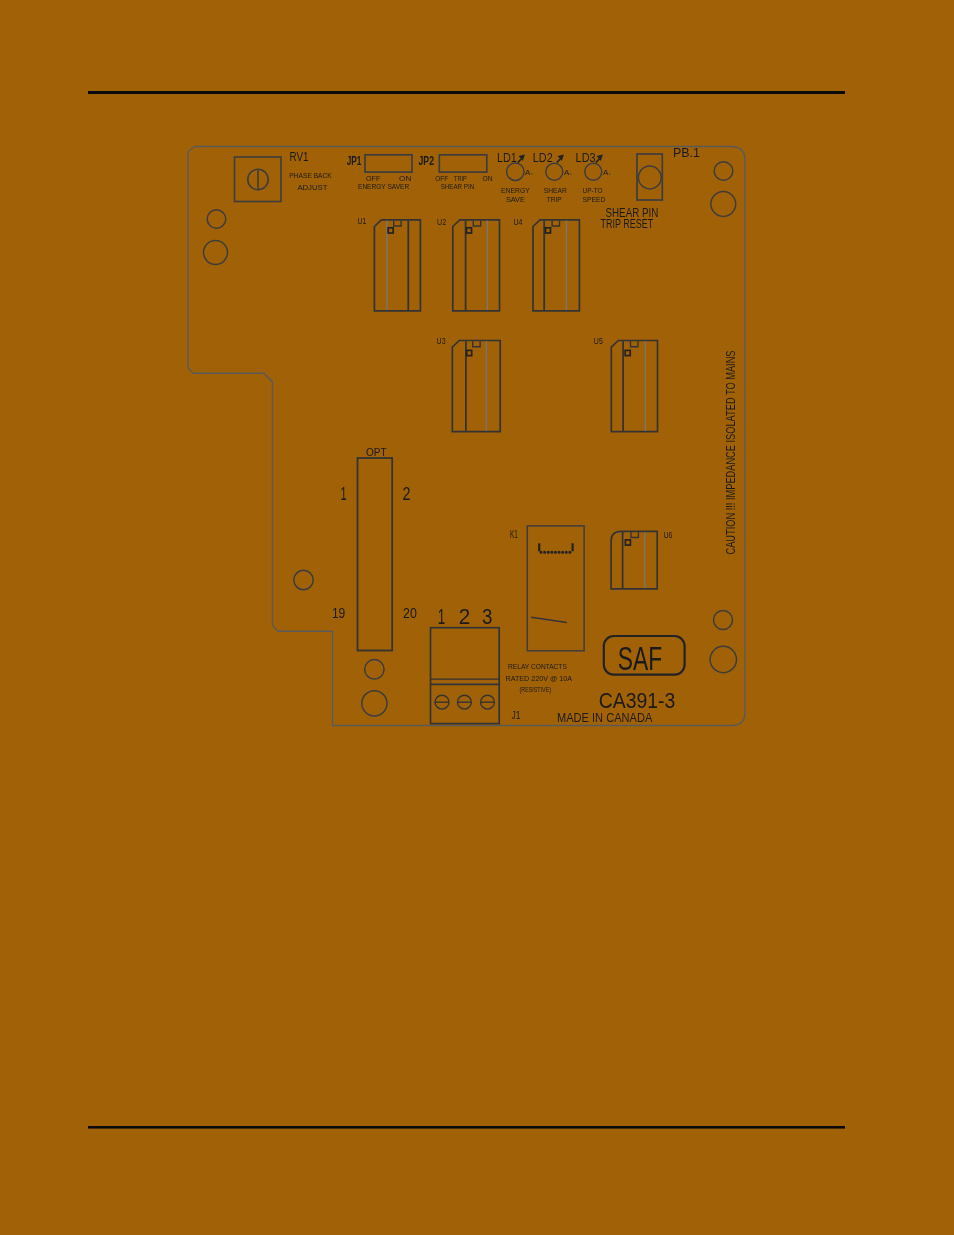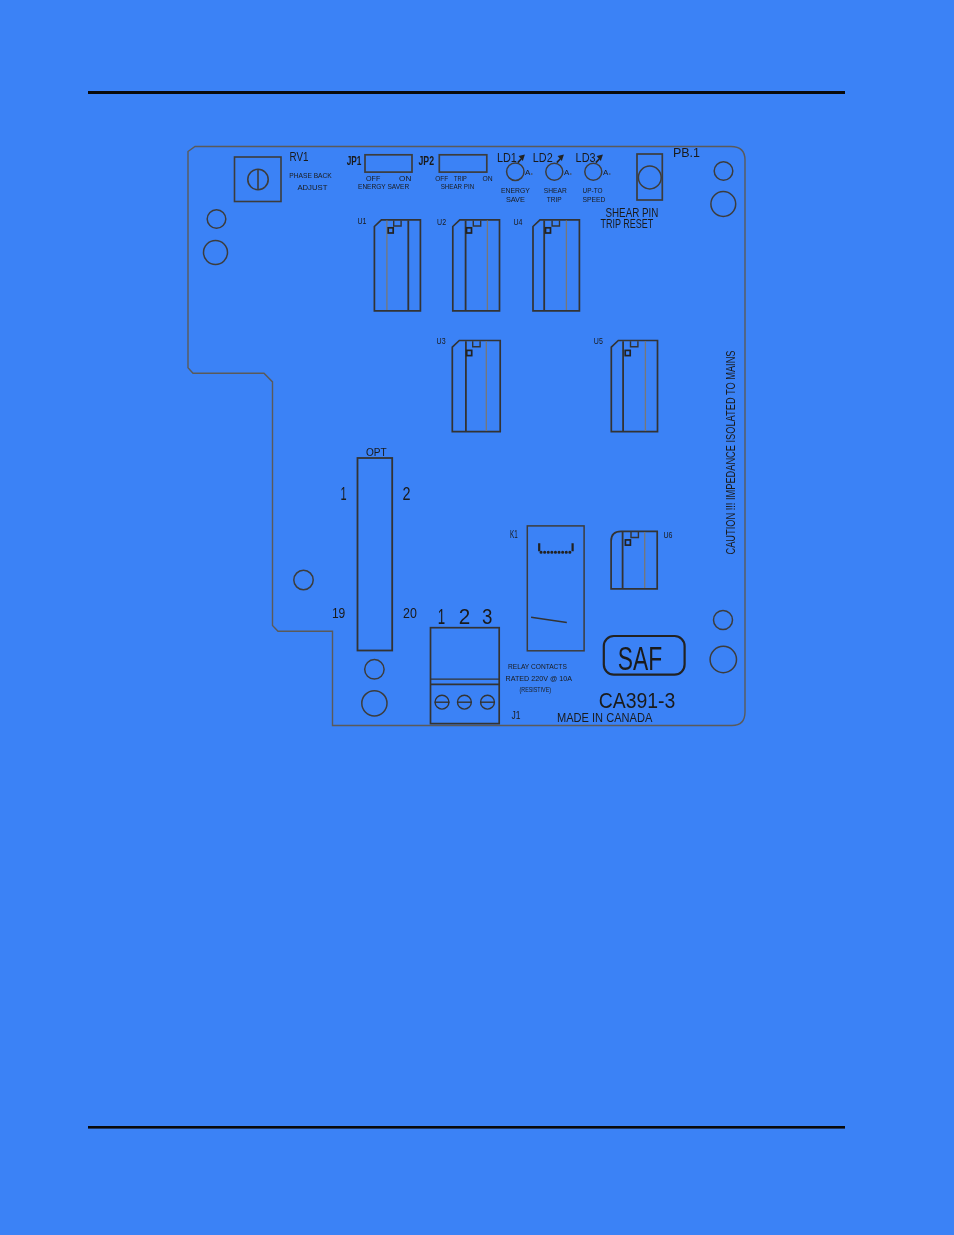--- a/index.html
+++ b/index.html
@@ -1,16 +1,16 @@
 <!DOCTYPE html>
 <html><head>
 <meta charset="utf-8">
 <style>
 html,body{margin:0;padding:0;background:#fff;}
-#page{position:relative;width:954px;height:1235px;background:#3b82f6;overflow:hidden;}
+#page{position:relative;width:954px;height:1235px;background:#a16207;overflow:hidden;}
 svg{position:absolute;top:0;left:0;}
 text{font-family:"Liberation Sans",sans-serif;fill:#1a1a1a;}
 </style>
 </head>
 <body>
 <div id="page">
 <svg width="954" height="1235" viewBox="0 0 954 1235">
 
 <rect x="88" y="91" width="757" height="3" fill="#0a0a0a"></rect>
 

